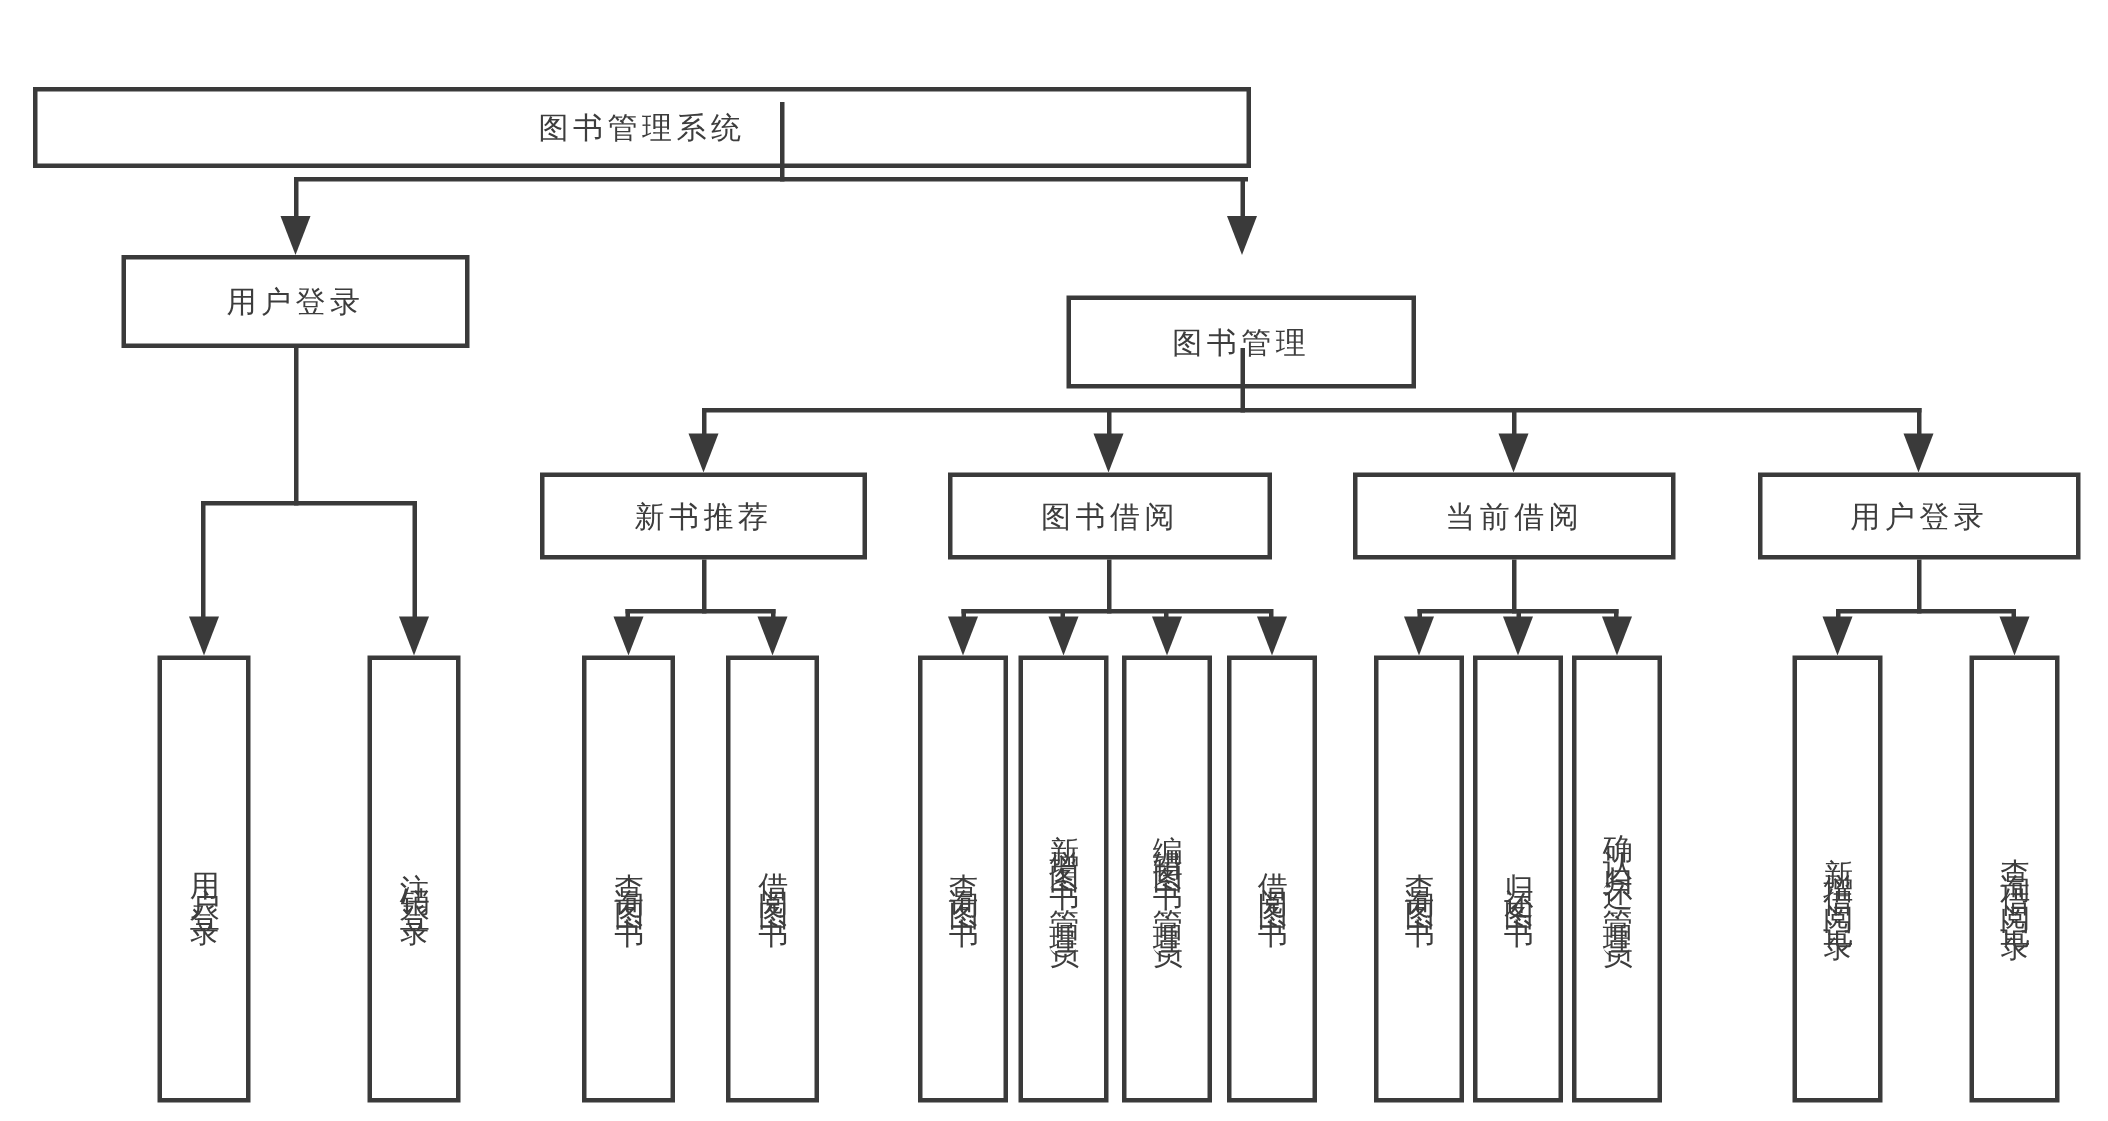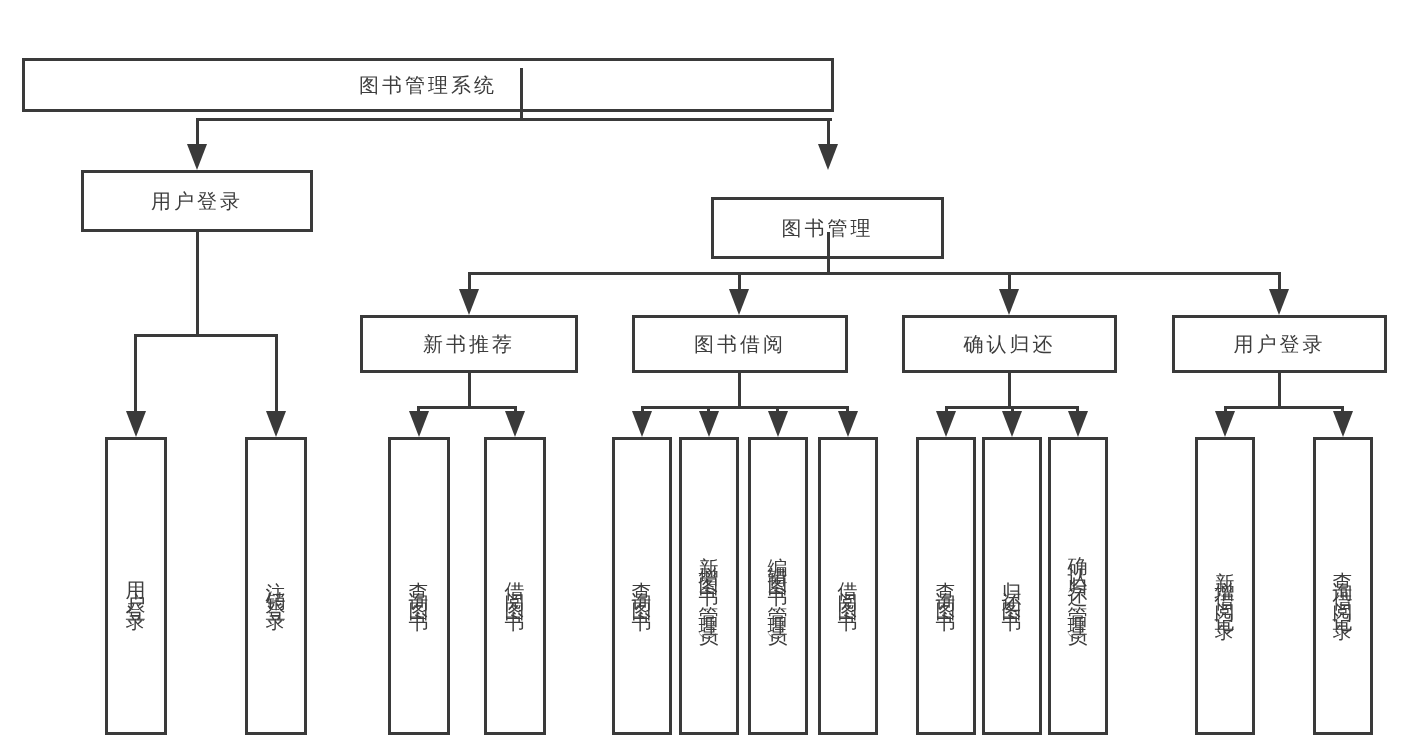--- a/index.html
+++ b/index.html
@@ -73,21 +73,21 @@
   <div class="line" style="left:1278px;top:272px;width:3px;height:20px;"></div>
   <div class="arrow" style="left:1269px;top:289px;"></div>
 
   <div class="hbox" style="left:632px;top:315px;width:216px;height:58px;">
     <span>图书借阅</span>
   </div>
   <div class="hbox" style="left:360px;top:315px;width:218px;height:58px;">
     <span>新书推荐</span>
   </div>
   <div class="hbox" style="left:902px;top:315px;width:215px;height:58px;">
-    <span>确认归还</span>
+    <span>当前借阅</span>
   </div>
   <div class="hbox" style="left:1172px;top:315px;width:215px;height:58px;">
     <span>用户登录</span>
   </div>
 
   <div class="line" style="left:468px;top:373px;width:3px;height:36px;"></div>
   <div class="line" style="left:417px;top:406px;width:100px;height:3px;"></div>
   <div class="line" style="left:417px;top:406px;width:3px;height:9px;"></div>
   <div class="arrow" style="left:409px;top:411px;"></div>
   <div class="line" style="left:514px;top:406px;width:3px;height:9px;"></div>

